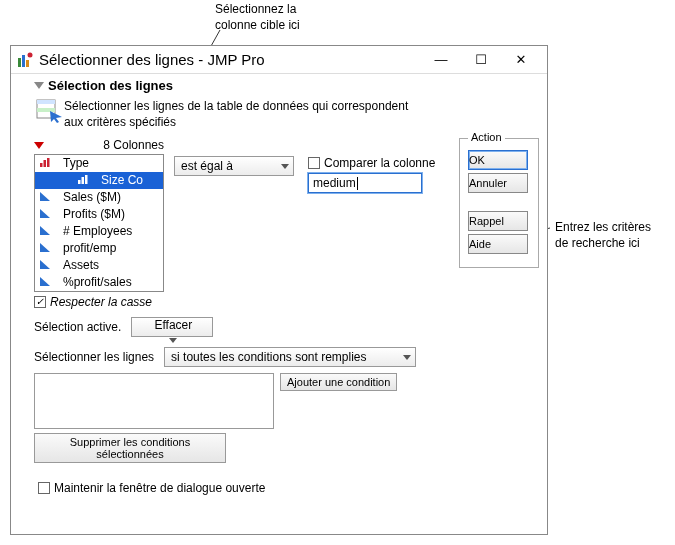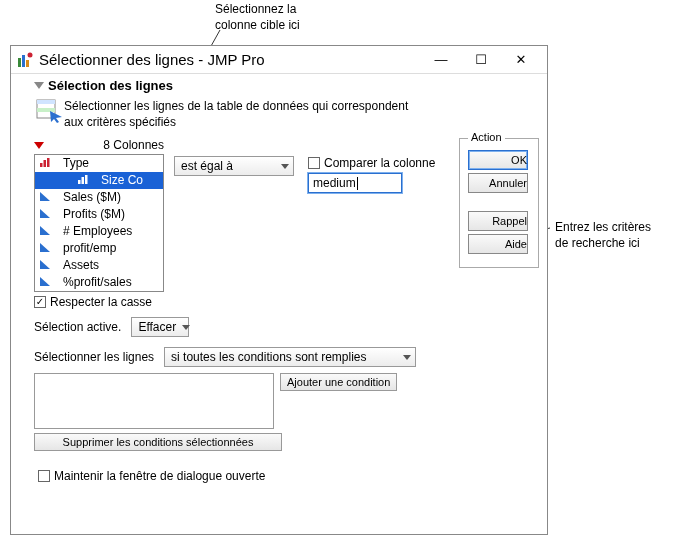--- a/index.html
+++ b/index.html
@@ -83,21 +83,21 @@
     font-size: 11px;
   }
   .btn {
     display: block;
     width: 60px;
     height: 20px;
     margin: 3px 0;
     border: 1px solid #888;
     background: linear-gradient(#fafafa,#e6e6e6);
     font-size: 11px;
-    text-align: right;
+    text-align: left;
     line-height: 18px;
     cursor: pointer;
   }
   .btn.default { border: 1px solid #2a6fcf; box-shadow: 0 0 0 1px #7db0ee inset; }
   .cols-head { display: flex; align-items: center; gap: 4px; font-size: 12px; margin-bottom: 2px; justify-content: space-between;}
   .cols-head .tri {
     width: 0; height: 0;
     border-left: 5px solid transparent;
     border-right: 5px solid transparent;
     border-top: 7px solid #c00;
@@ -137,21 +137,21 @@
     width: 12px; height: 12px; border: 1px solid #666; background:#fff;
     display:flex; align-items:center; justify-content:center;
     font-size:10px; line-height:1;
   }
   .chkbox.checked::after { content:"✓"; font-size:10px; }
   .textinput {
     border: 1px solid #2a6fcf;
     height: 20px;
     font-size: 12px;
     padding: 0 4px;
-    width: 94px;
+    width: 114px;
     display:flex; align-items:center;
     box-shadow: 0 0 0 1px #7db0ee;
   }
   .plainbox {
     border: 1px solid #999;
     background:#fff;
   }
   .smallbtn {
     border: 1px solid #999;
     background: linear-gradient(#fafafa,#e6e6e6);
@@ -268,21 +268,21 @@
                     </svg></span>
                   <span>Assets</span>
                 </div>
                 <div class="col-item">
                   <span><svg class="ico" viewBox="0 0 12 12">
                       <path d="M1 11 L1 2 L11 11 Z" fill="#2a6fcf"></path>
                     </svg></span>
                   <span>%profit/sales</span>
                 </div>
               </div>
-            <div class="chk" style="margin-top:3px;">
+            <div class="chk" style="margin-top:3px;font-style:italic;">
               <div class="chkbox checked"></div>
               <span>Respecter la casse</span>
             </div>
           </div>
 
           <div style="padding-top:18px;">
             <div style="display:flex; gap:14px; align-items:flex-start;">
               <div class="combo" style="width:120px;">
                 <span style="flex:1;">est égal à</span>
                 <span class="caret"></span>
@@ -297,40 +297,40 @@
                     <span style="border-left:1px solid #000; height:13px; margin-left:1px;"></span>
                 </div>
               </div>
             </div>
           </div>
         </div>
 
         
         <div style="margin-top:8px; display:flex; align-items:center; gap:10px;">
           <span>Sélection active.</span>
-          <div class="combo" style="width:58px;">
+          <div class="combo" style="width:82px;flex-direction:column;">
             <span style="flex:1;">Effacer</span>
             <span class="caret"></span>
           </div>
         </div>
 
         
         <div style="margin-top:10px; display:flex; align-items:center; gap:10px;">
           <span>Sélectionner les lignes</span>
           <div class="combo" style="width:252px;">
             <span style="flex:1;">si toutes les conditions sont remplies</span>
             <span class="caret"></span>
           </div>
         </div>
 
         <div style="margin-top:6px; display:flex; gap:6px; align-items:flex-start;">
           <div class="plainbox" style="width:240px; height:56px;"></div>
           <div class="smallbtn">Ajouter une condition</div>
         </div>
-        <div class="smallbtn" style="margin-top:4px; width:248px; text-align:center;">Supprimer les conditions sélectionnées</div>
+        <div class="smallbtn" style="margin-top:4px; width:192px; text-align:center;">Supprimer les conditions sélectionnées</div>
       </div>
 
       <div class="action-box">
         <div class="legend">Action</div>
         <div class="btn default">OK</div>
         <div class="btn">Annuler</div>
         <div style="height:12px;"></div>
         <div class="btn">Rappel</div>
         <div class="btn">Aide</div>
       </div>

